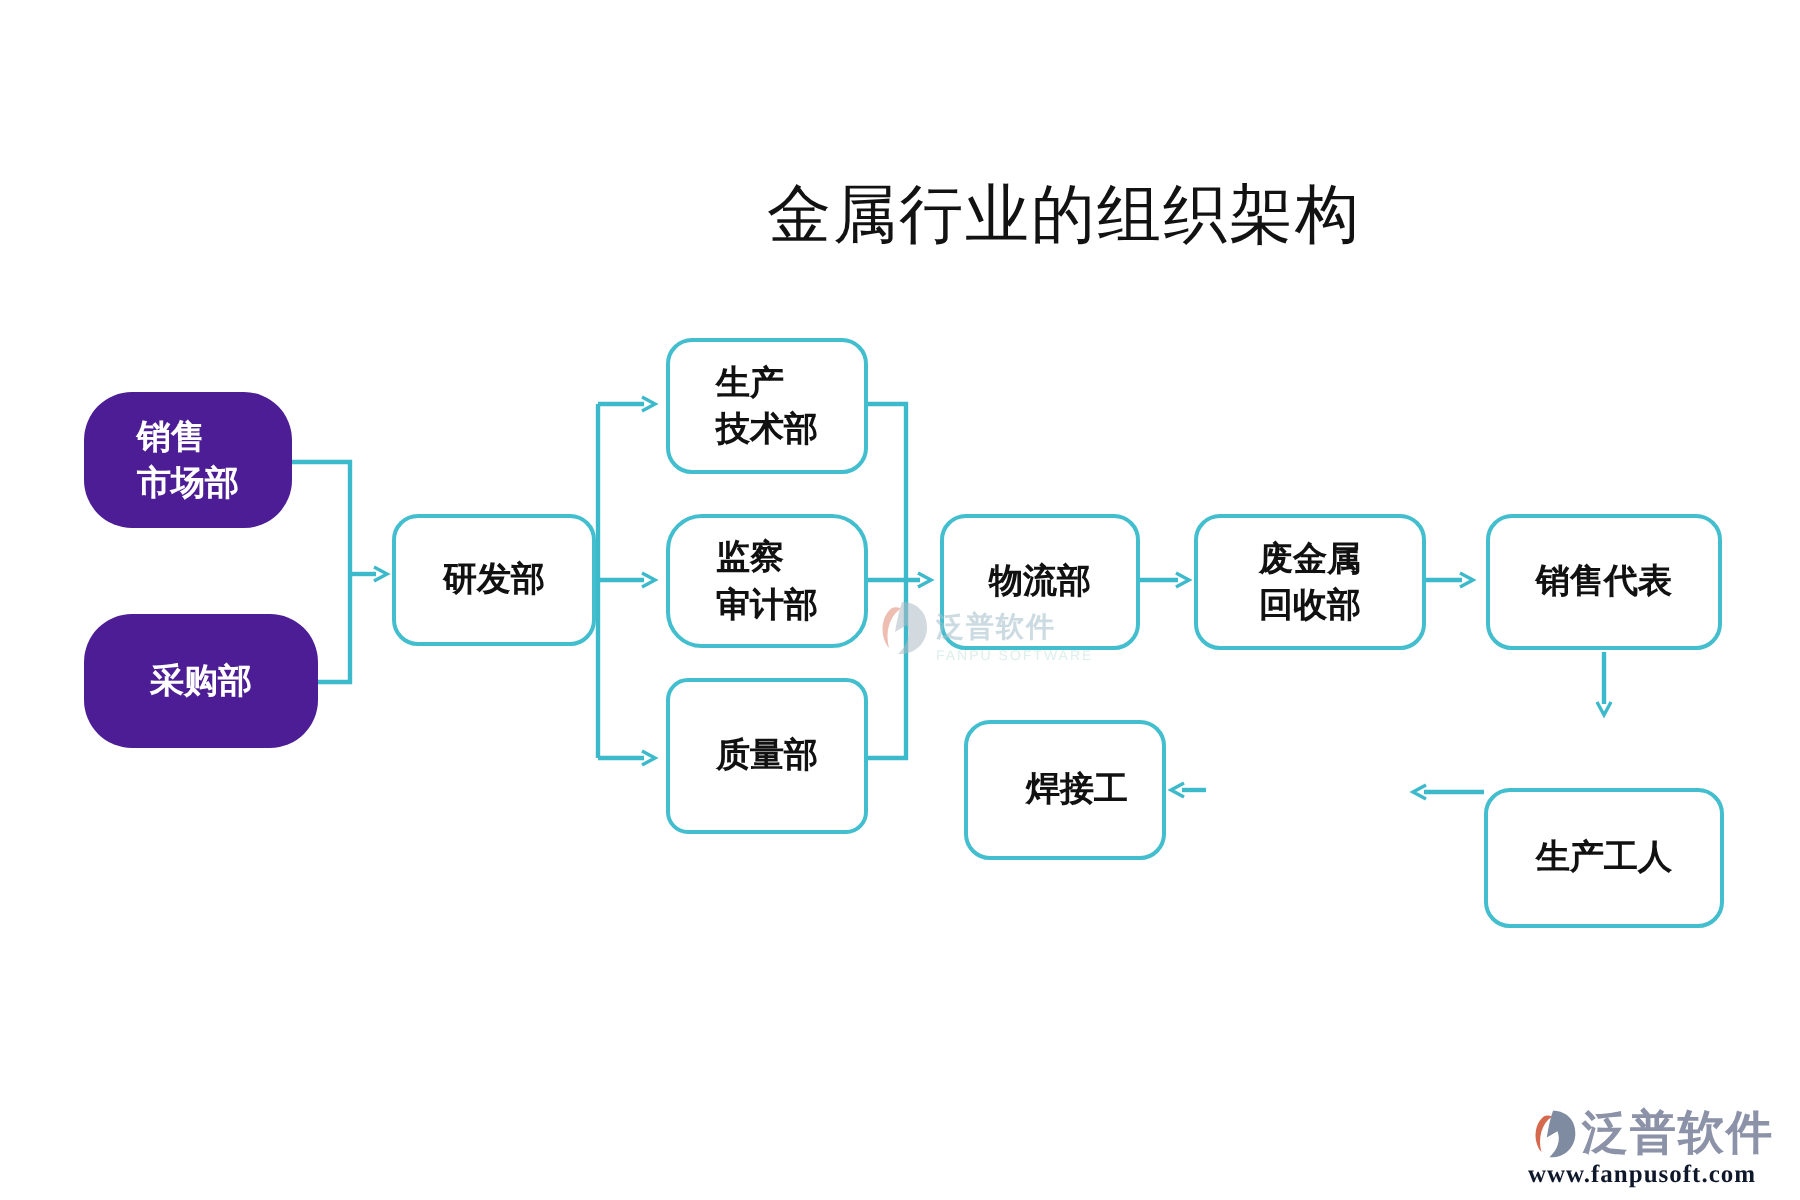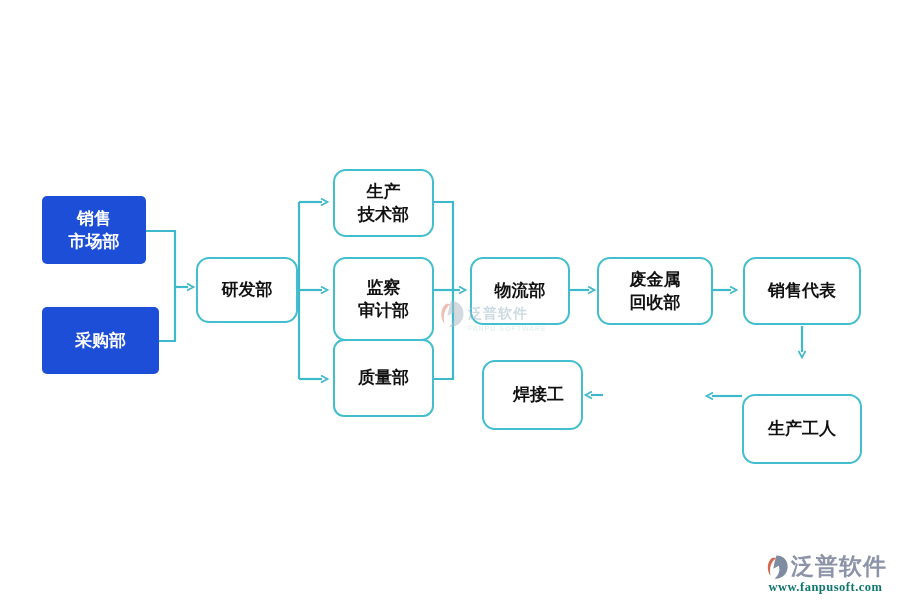--- a/index.html
+++ b/index.html
@@ -8,44 +8,45 @@
     font-family:"Liberation Sans","DejaVu Sans",sans-serif;
   }
   #title{
     position:absolute;left:532px;top:86px;transform:translateX(-50%);
     font-family:"Liberation Serif","DejaVu Serif",serif;
     font-size:32px;font-weight:400;color:#121212;letter-spacing:1px;white-space:nowrap;
   }
   svg.connectors{position:absolute;left:0;top:0;}
   .node{
     position:absolute;display:flex;align-items:center;justify-content:center;
-    text-align:center;font-size:17px;font-weight:bold;line-height:1.38;
+    text-align:left;font-size:17px;font-weight:bold;line-height:1.38;
     white-space:pre-line;box-sizing:border-box;color:#111111;
   }
   .node.outline{background:#ffffff;border:2.5px solid #43becf;border-radius:13px;}
-  .node.filled{background:#1d4ed8;color:#ffffff;border-radius:5px;}
+  .node.filled{background:#4c1d95;color:#ffffff;border-radius:24px;}
   
   .wm-center{position:absolute;left:436px;top:299px;display:flex;align-items:flex-start;opacity:0.55;}
   .wm-center .wm-texts{margin-left:2px;margin-top:6px;}
   .wm-center .wm-brand{font-size:14px;font-weight:bold;color:#a4bfcb;letter-spacing:1px;}
   .wm-center .wm-sub{font-size:7px;color:#bfe2dd;letter-spacing:1px;margin-top:2px;}
   .wm-br{position:absolute;left:764px;top:551px;}
   .wm-br .wm-row{display:flex;align-items:center;}
   .wm-br .wm-brand{font-size:23px;font-weight:600;color:#8c93a8;letter-spacing:1px;margin-left:2px;}
   .wm-br .wm-url{
     font-family:"Liberation Serif","DejaVu Serif",serif;
-    font-size:12.5px;font-weight:bold;color:#0f766e;letter-spacing:0.5px;
-    text-align:center;margin-top:-2px;
+    font-size:12.5px;font-weight:bold;color:#0f172a;letter-spacing:0.5px;
+    text-align:left;margin-top:-2px;
   }
 </style>
 </head>
 <body>
 
 <div id="stage">
 
+  <div id="title">金属行业的组织架构</div>
 
   <svg class="connectors" width="900" height="600" viewBox="0 0 900 600">
     <defs>
       <marker id="arrow" markerWidth="10" markerHeight="10" refX="2" refY="4.5" orient="auto" markerUnits="userSpaceOnUse">
         <path d="M1,1 L7.5,4.5 L1,8" fill="none" stroke="#3cb9ca" stroke-width="1.7"></path>
       </marker>
     </defs>
     <g stroke="#3cb9ca" stroke-width="2.2" fill="none">
 
       <path d="M146,231 H175 V341 H146"></path>
@@ -69,21 +70,21 @@
       <path d="M603,395 H591" marker-end="url(#arrow)"></path>
     </g>
   </svg>
 
   <div class="node filled" style="left:42px;  top:196px; width:104px; height:68px;">销售
 市场部</div>
   <div class="node filled" style="left:42px;  top:307px; width:117px; height:67px;">采购部</div>
   <div class="node outline" style="left:196px; top:257px; width:102px; height:66px;">研发部</div>
   <div class="node outline" style="left:333px; top:169px; width:101px; height:68px;">生产
 技术部</div>
-  <div class="node outline" style="left:333px; top:257px; width:101px; height:84px;">监察
+  <div class="node outline" style="left:333px; top:257px; width:101px; height:67px;border-radius:18px;">监察
 审计部</div>
   <div class="node outline" style="left:333px; top:339px; width:101px; height:78px;border-radius:11px;">质量部</div>
   <div class="node outline" style="left:470px; top:257px; width:100px; height:68px;">物流部</div>
   <div class="node outline" style="left:597px; top:257px; width:116px; height:68px;">废金属
 回收部</div>
   <div class="node outline" style="left:743px; top:257px; width:118px; height:68px;">销售代表</div>
   <div class="node outline" style="left:742px; top:361px; width:120px; height:70px;margin-top:33px;">生产工人</div>
   <div class="node outline" style="left:482px; top:360px; width:101px; height:70px;padding-left:12px;">焊接工</div>
 
   <div class="wm-center">

